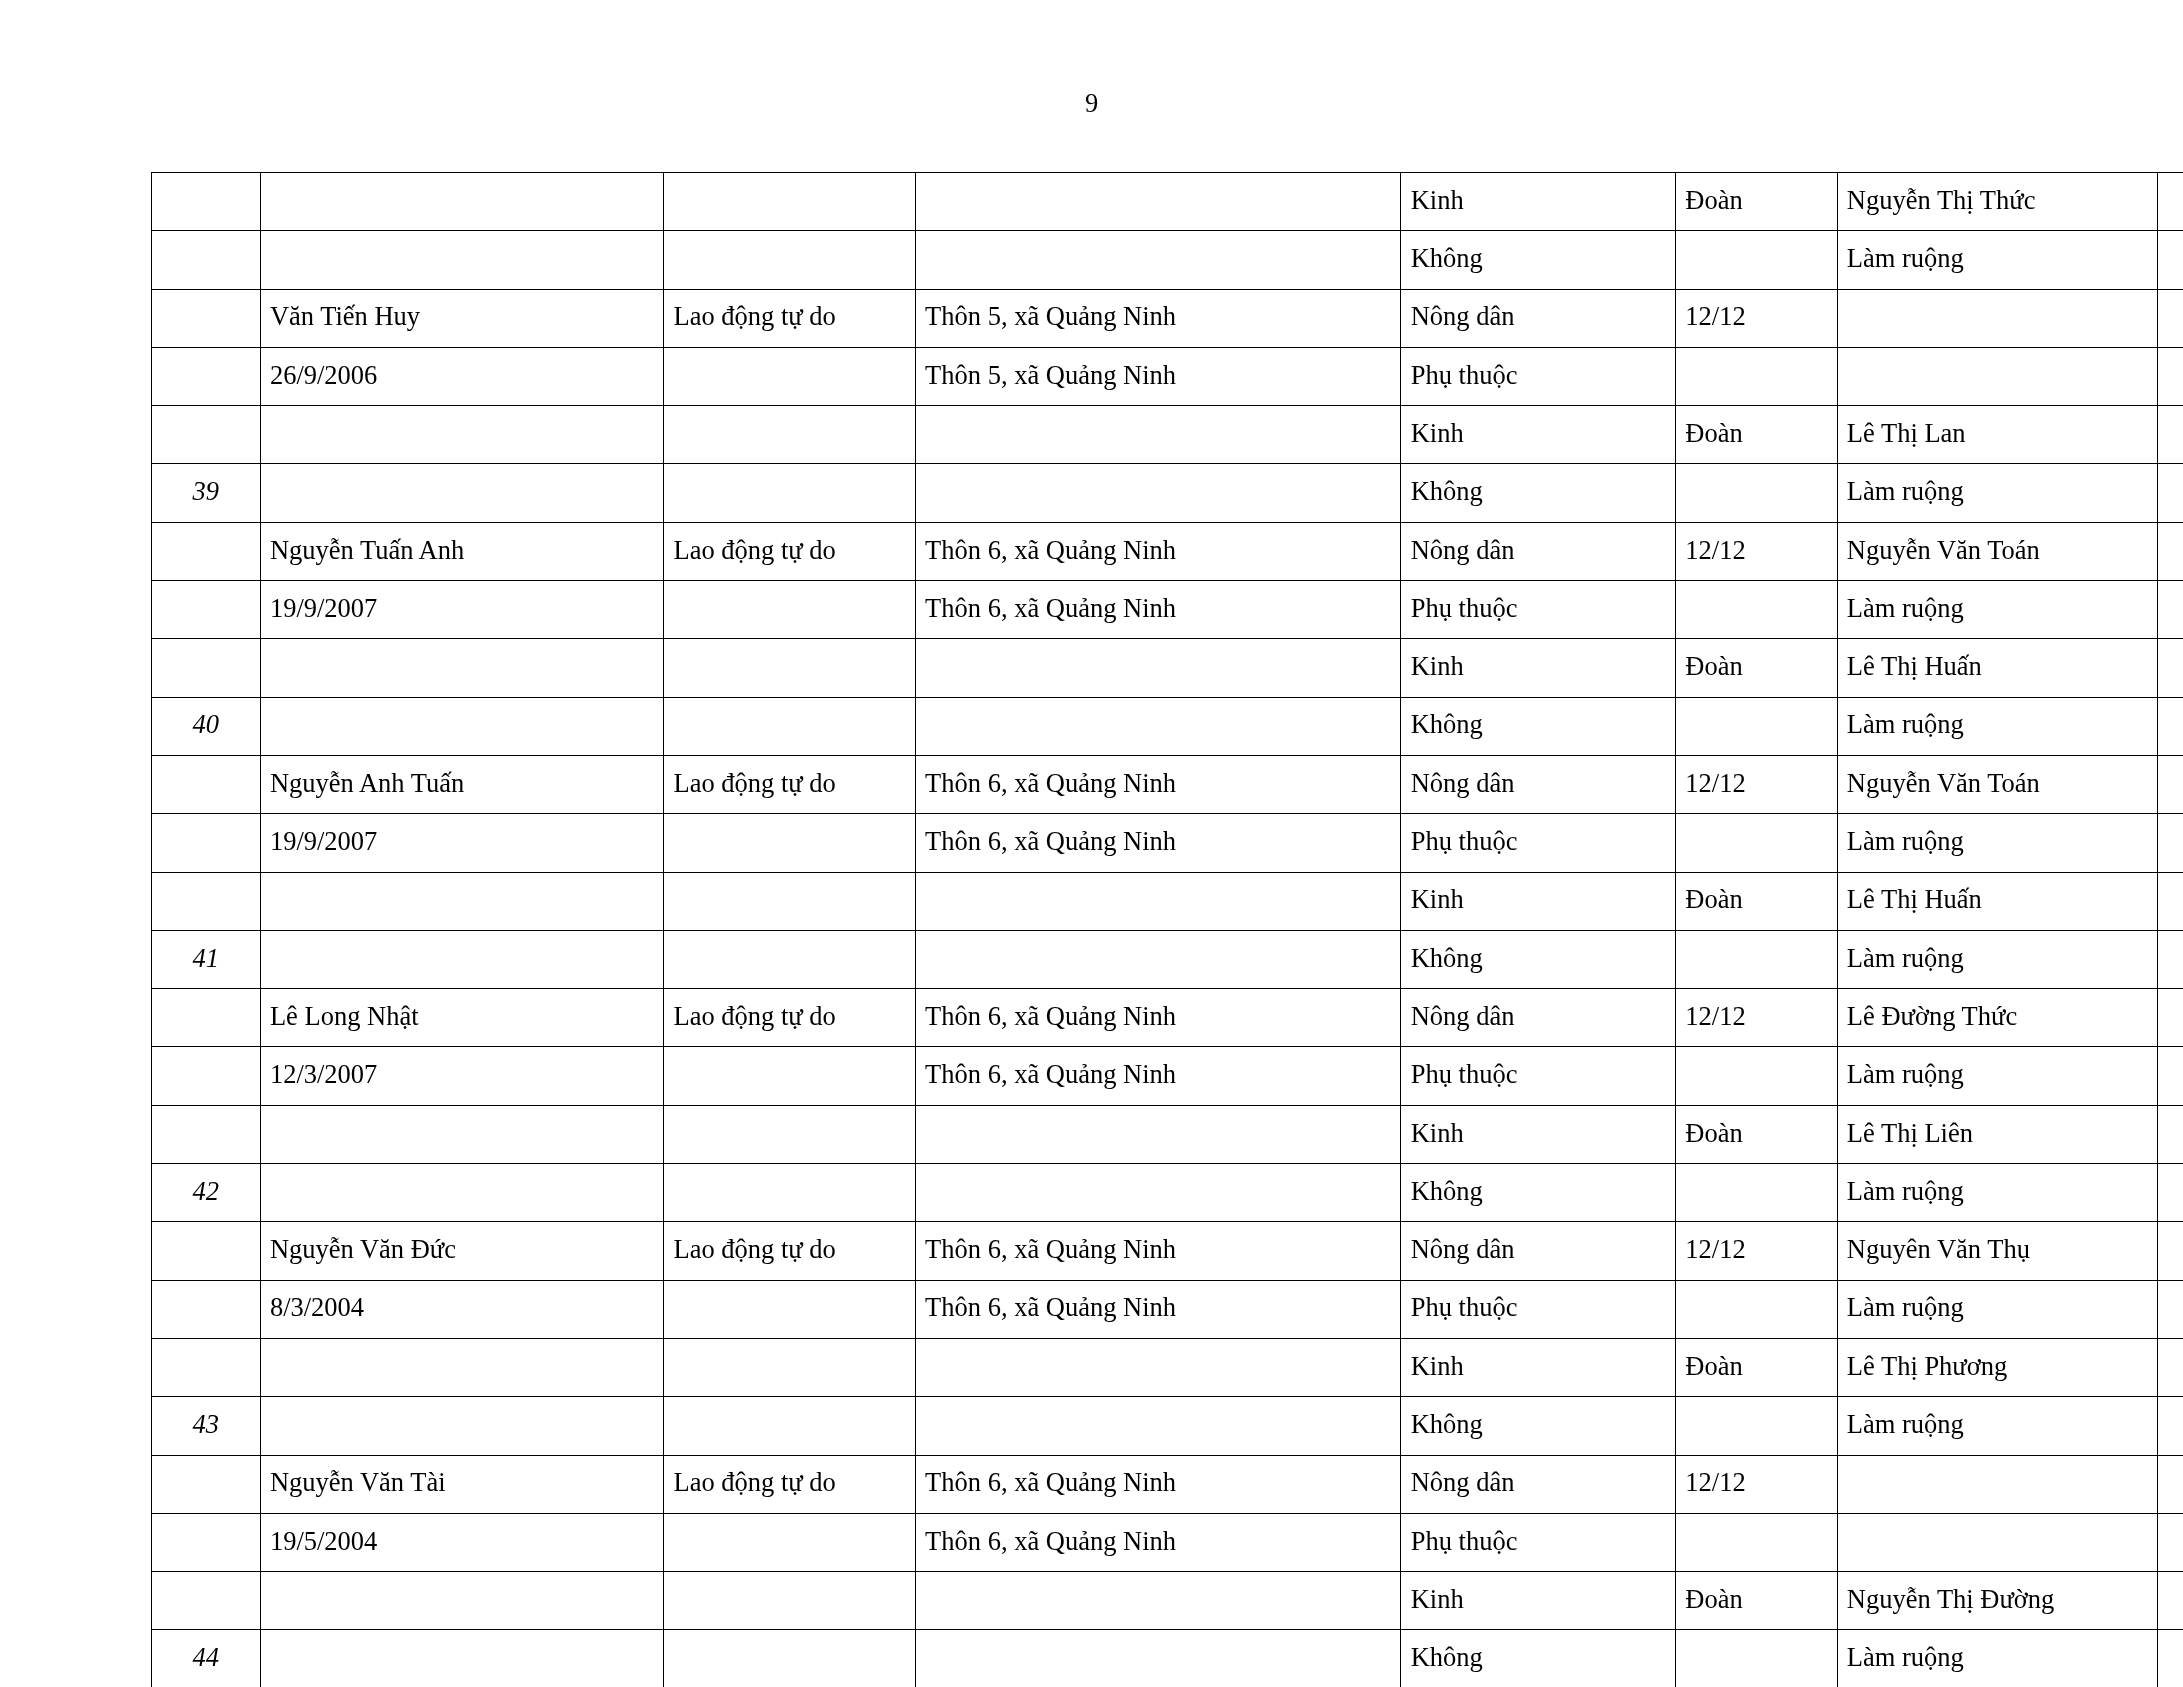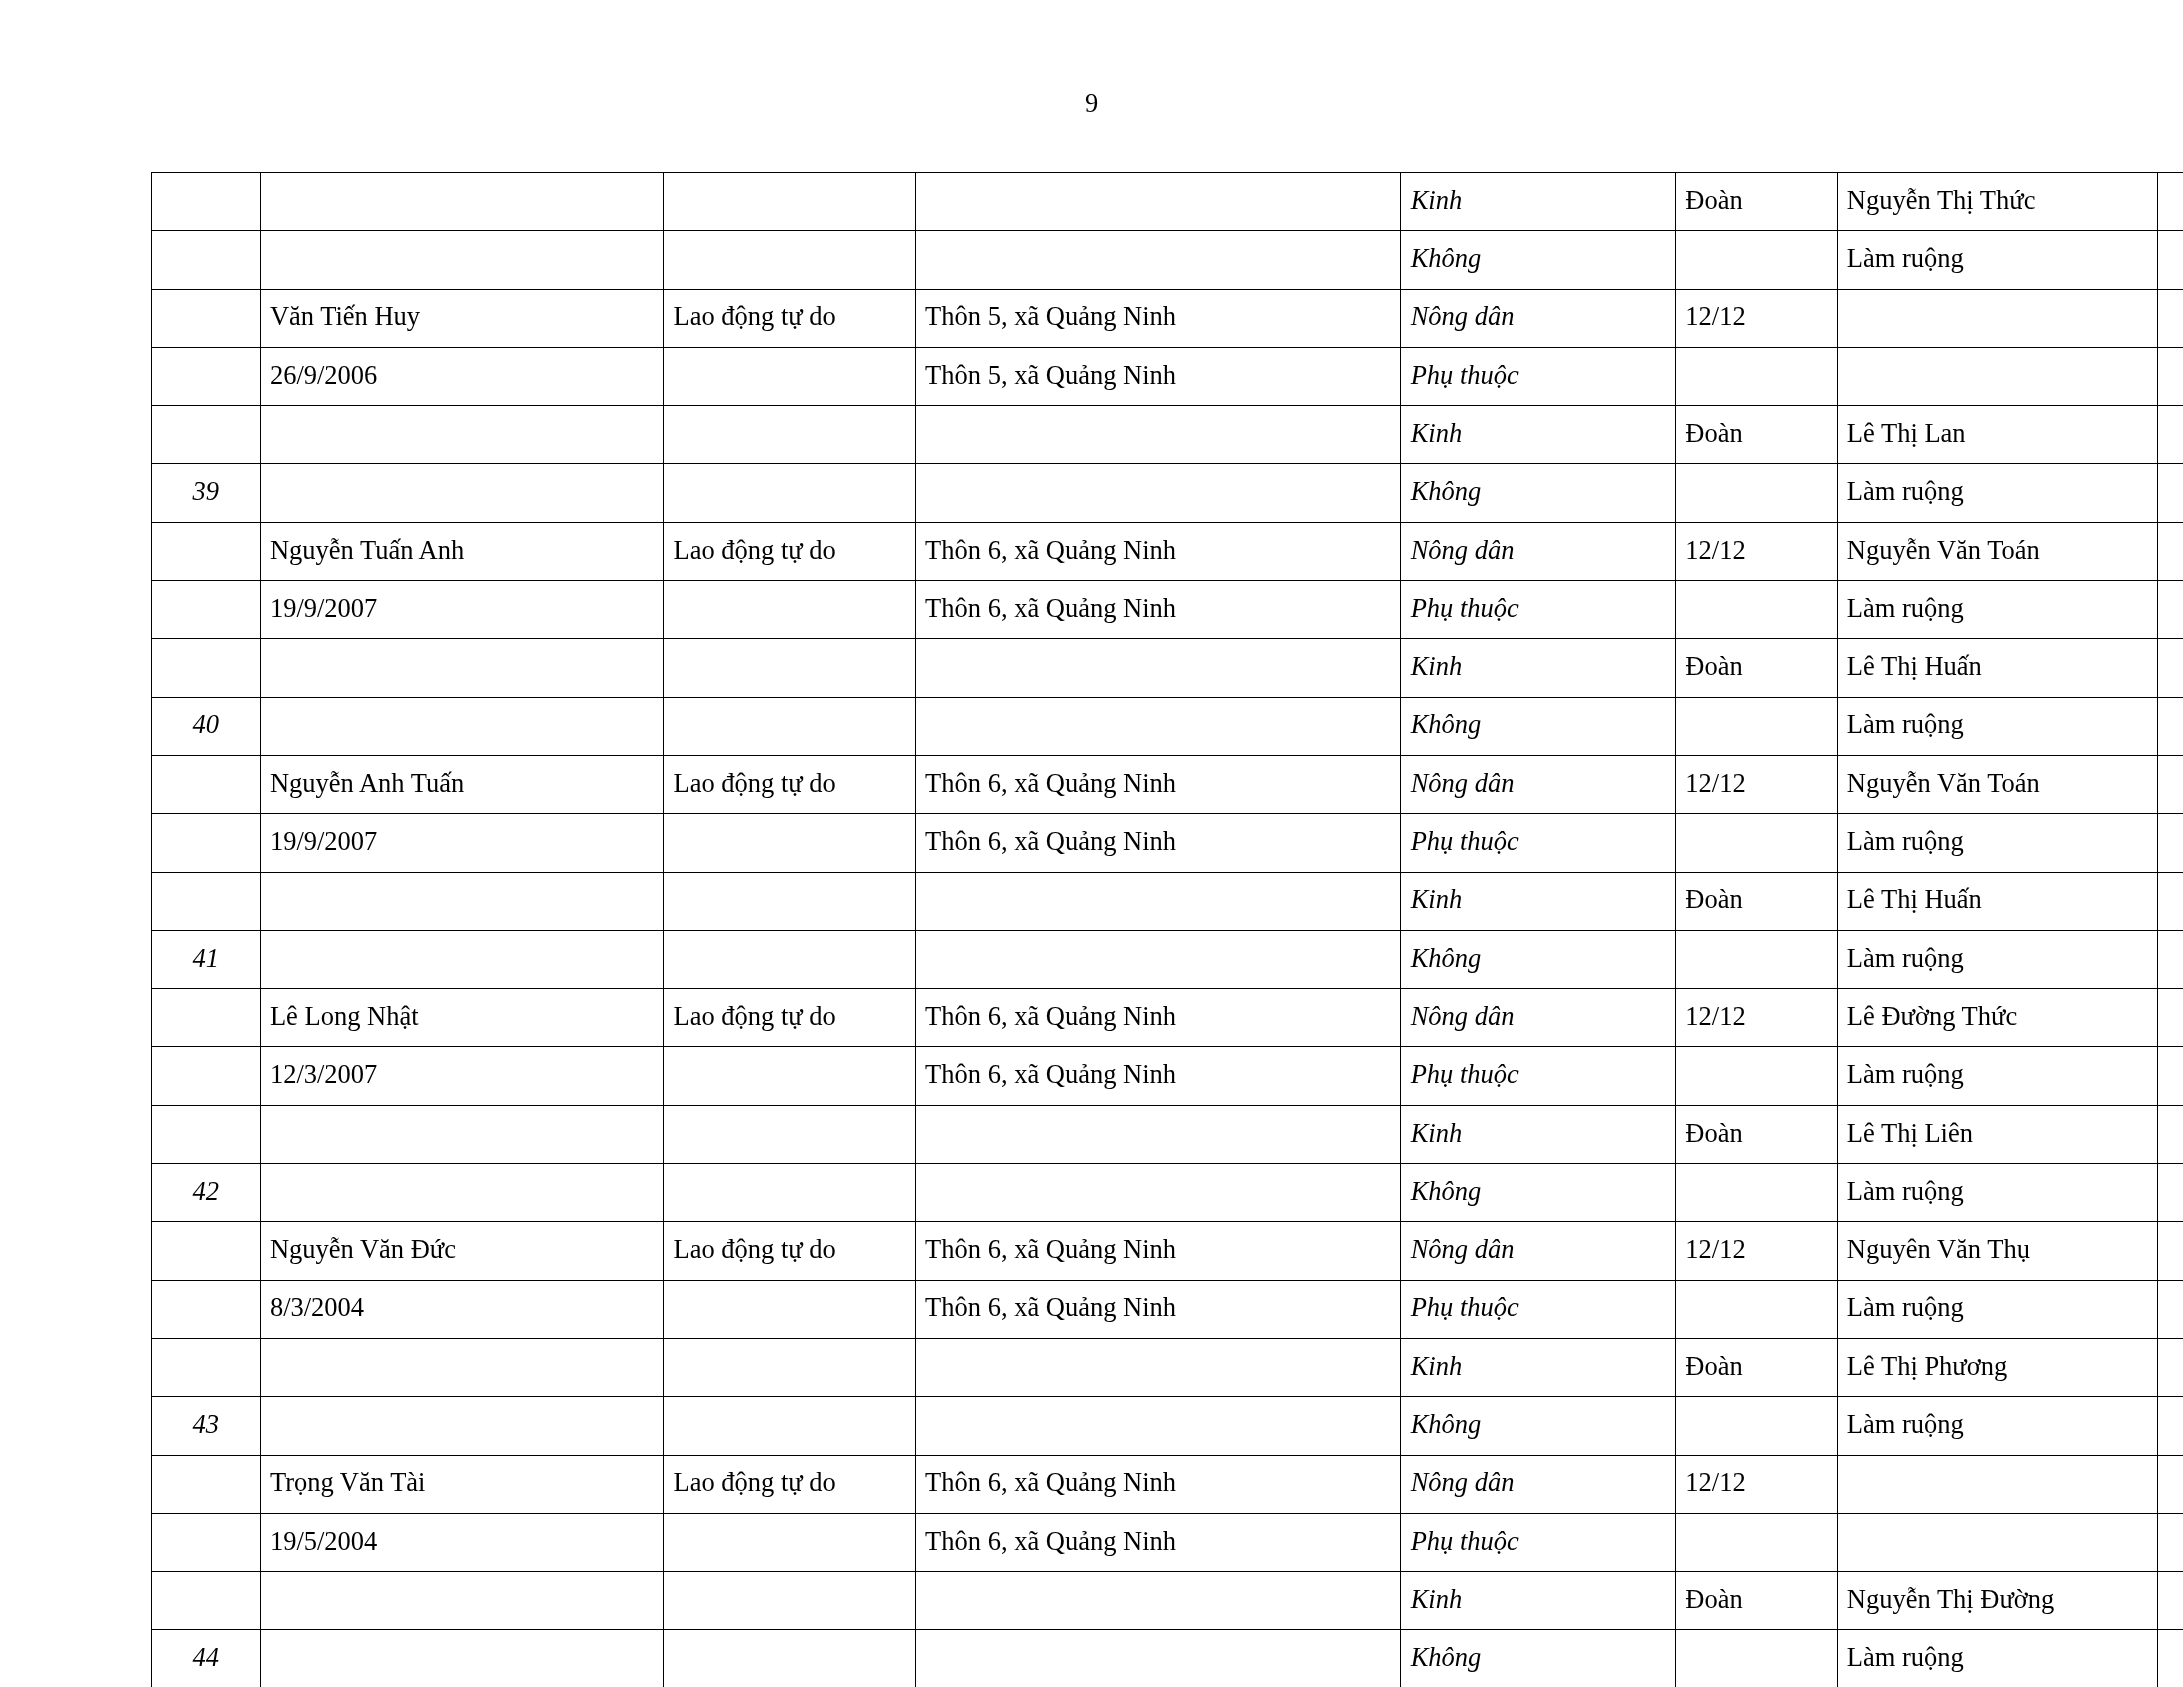--- a/index.html
+++ b/index.html
@@ -54,21 +54,21 @@
     white-space: nowrap;
   }
   td.c-stt {
     width: 89px;
     text-align: center;
     font-style: italic;
   }
   td.c-name  { width: 384px; margin-top: 21px; }
   td.c-job   { width: 232px; }
   td.c-addr  { width: 466px; }
-  td.c-class { width: 255px; font-style: italic; }
+  td.c-class { width: 255px; }
   td.c-edu   { width: 142px; }
   td.c-rel   { width: 301px; }
   td.c-last  { width: 86px; }
 </style>
 </head>
 <body>
 
 <div class="page">
 
   <div class="page-number">9</div>
@@ -291,21 +291,21 @@
             <td class="c-name"></td>
             <td class="c-job"></td>
             <td class="c-addr"></td>
             <td class="c-class">Không</td>
             <td class="c-edu"></td>
             <td class="c-rel">Làm ruộng</td>
             <td class="c-last"></td>
           </tr>
           <tr>
             <td class="c-stt"></td>
-            <td class="c-name">Trọng Văn Tài</td>
+            <td class="c-name">Nguyễn Văn Tài</td>
             <td class="c-job">Lao động tự do</td>
             <td class="c-addr">Thôn 6, xã Quảng Ninh</td>
             <td class="c-class">Nông dân</td>
             <td class="c-edu">12/12</td>
             <td class="c-rel"></td>
             <td class="c-last"></td>
           </tr>
           <tr>
             <td class="c-stt"></td>
             <td class="c-name">19/5/2004</td>

